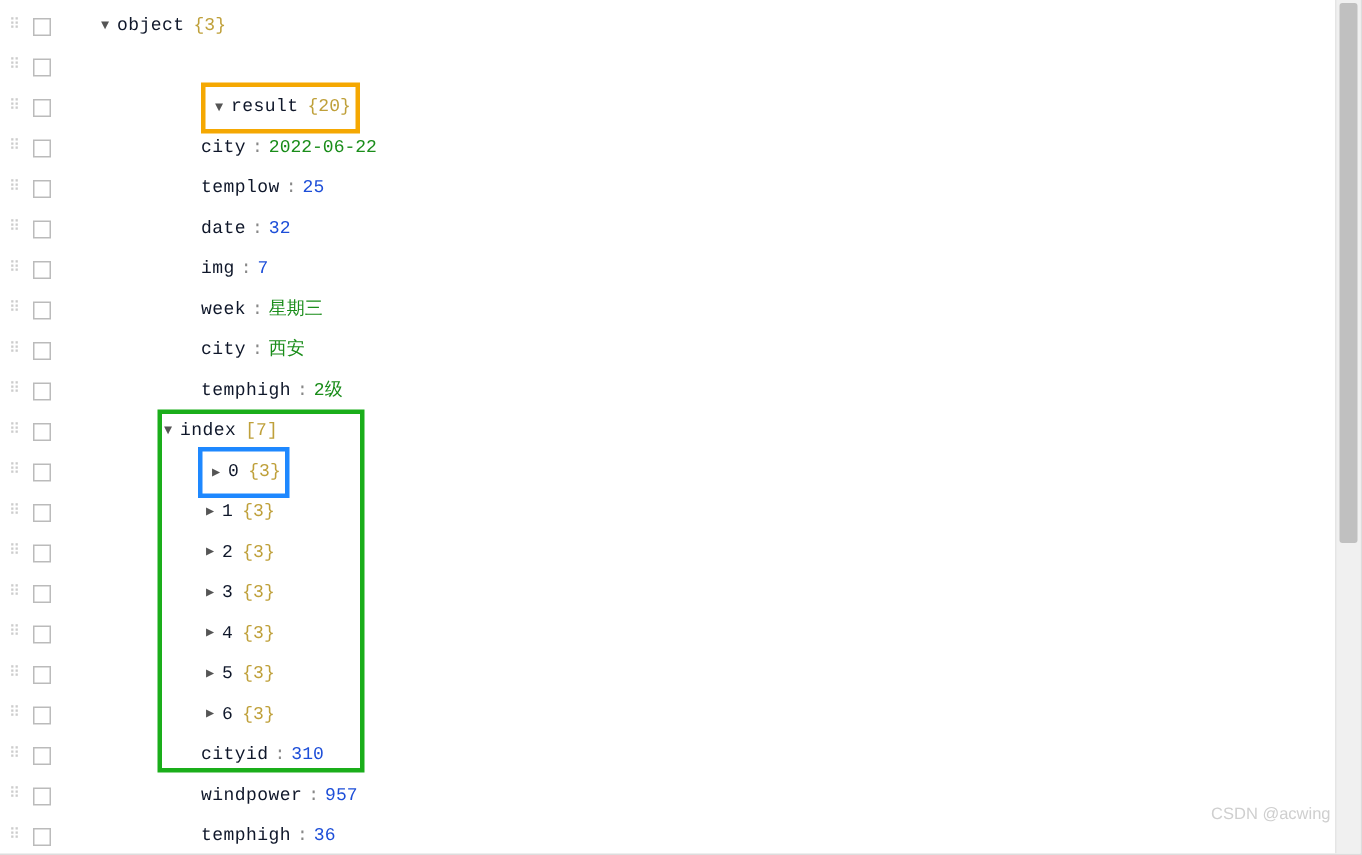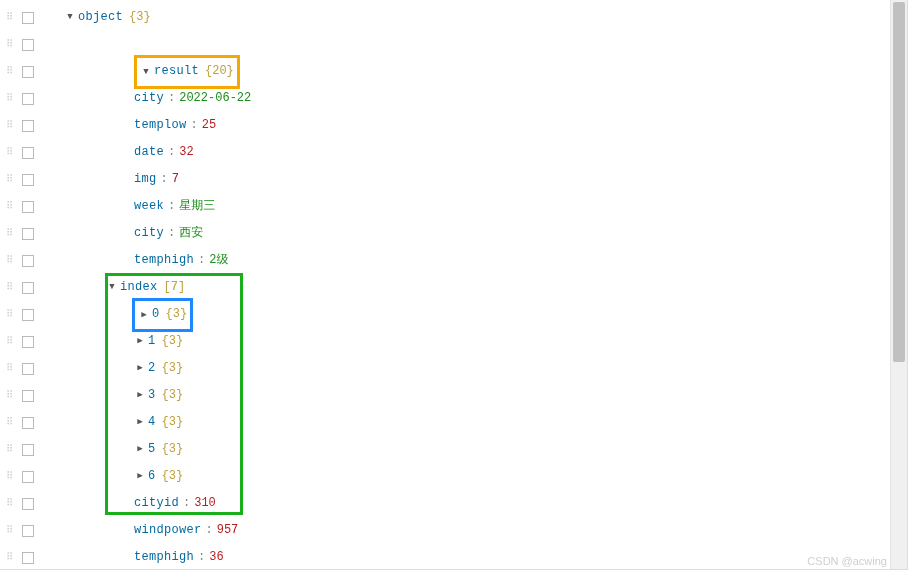--- a/index.html
+++ b/index.html
@@ -76,37 +76,37 @@
   .toggle {
     display: inline-block;
     width: 12px;
     font-size: 9px;
     color: #555;
     cursor: pointer;
     text-align: center;
     margin-right: 2px;
   }
   .toggle.none { color: transparent; }
-  .key   { color: #0369a1; letter-spacing: .3px; }
+  .key   { color: #0f172a; letter-spacing: .3px; }
   .sep   { color: #888; margin: 0 4px; }
   .val-str   { color: #1a8d1a; }
-  .val-num   { color: #b91c1c; }
+  .val-num   { color: #1d4ed8; }
   .count     { color: #bfa03a; margin-left: 6px; }
   .count-br  { color: #bfa03a; margin-left: 6px; }
   .hl-red    { outline: 3px solid #e11; outline-offset: -1px; padding: 1px 4px; }
   .hl-orange { outline: 3px solid #f5a802; outline-offset: -1px; padding: 1px 4px; margin-left: 44px; }
   .hl-blue   { outline: 3px solid #1e88ff; outline-offset: -1px; padding: 1px 4px; }
   .box-green {
     position: absolute;
     border: 3px solid #1aae1a;
     pointer-events: none;
   }
   .watermark {
     position: absolute;
-    right: 20px; bottom: 2px;
+    right: 20px; bottom: 20px;
     font-family: Arial, sans-serif;
     font-size: 11px;
     color: #cfcfcf;
   }
 </style>
 </head>
 <body>
 
 <div class="viewport">
   <div class="tree" id="tree">

